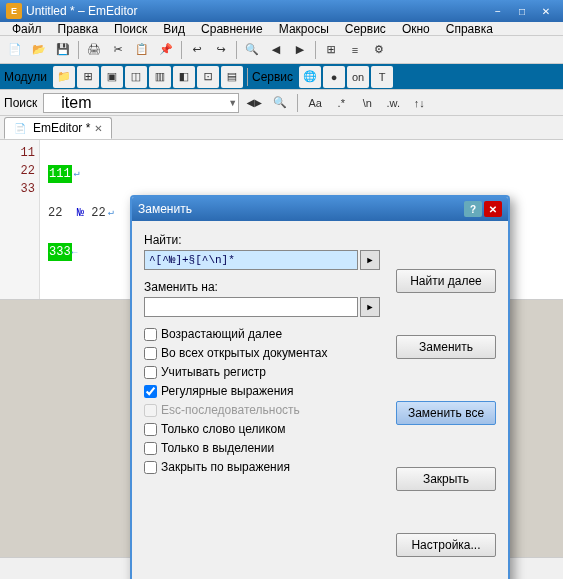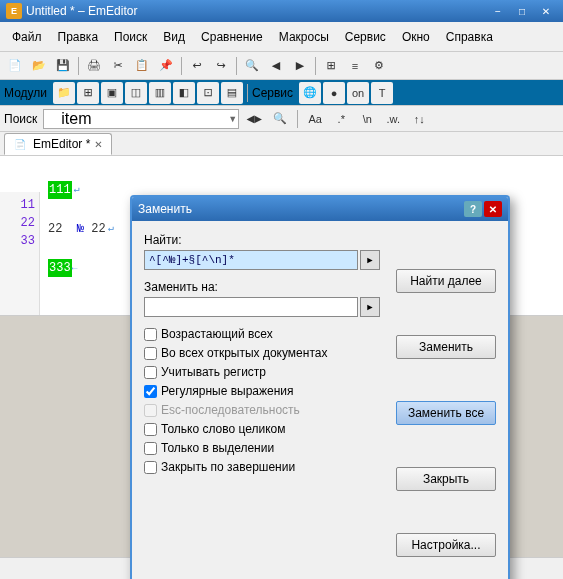--- a/index.html
+++ b/index.html
@@ -24,21 +24,21 @@
       font-weight: normal;
     }
     .title-bar-left { display: flex; align-items: center; gap: 4px; }
     .title-bar-icon { width: 16px; height: 16px; background: #e8a020; border-radius: 2px; display: flex; align-items: center; justify-content: center; font-size: 9px; color: white; font-weight: bold; }
     .title-bar-buttons { display: flex; gap: 2px; }
     .title-btn { width: 22px; height: 16px; display: flex; align-items: center; justify-content: center; border-radius: 2px; cursor: pointer; font-size: 10px; }
 
     
     .menu-bar {
       background: #f0f0f0;
-      height: 30px;
+      height: 14px;
       display: flex;
       align-items: center;
       padding: 0 4px;
       border-bottom: 1px solid #ccc;
       font-size: 12px;
       color: #000;
     }
     .menu-item {
       padding: 2px 8px;
       cursor: pointer;
@@ -137,25 +137,24 @@
       top: 0; left: 0; right: 0; bottom: 0;
       display: flex;
     }
     .line-numbers {
       width: 40px;
       background: #f5f5f5;
       border-right: 1px solid #ddd;
       padding: 4px 0;
       font-family: 'Courier New', monospace;
       font-size: 12px;
-      color: #6d28d9;
+      color: #7f1d1d;
       text-align: right;
       padding-right: 4px;
       line-height: 18px;
-      margin-top: 36px;
     }
     .code-area {
       flex: 1;
       padding: 4px 8px;
       font-family: 'Courier New', monospace;
       font-size: 12px;
       line-height: 18px;
       color: #333;
     }
     .line { display: flex; align-items: center; white-space: pre; margin-top: 21px; }
@@ -410,21 +409,21 @@
       </div>
 
       <div class="field-label">Заменить на:</div>
       <div class="field-row">
         <input type="text" class="field-input" value="" style="">
         <div class="field-btn">►</div>
       </div>
 
       <div class="checkbox-row">
         <input type="checkbox" id="cb0" style="">
-        <label for="cb0">Возрастающий всех</label>
+        <label for="cb0">Возрастающий далее</label>
       </div>
       <div class="checkbox-row">
         <input type="checkbox" id="cb1" style="">
         <label for="cb1">Во всех открытых документах</label>
       </div>
       <div class="checkbox-row">
         <input type="checkbox" id="cb2" style="">
         <label for="cb2">Учитывать регистр</label>
       </div>
       <div class="checkbox-row">
@@ -438,21 +437,21 @@
       <div class="checkbox-row">
         <input type="checkbox" id="cb5" style="">
         <label for="cb5">Только слово целиком</label>
       </div>
       <div class="checkbox-row">
         <input type="checkbox" id="cb6" style="">
         <label for="cb6">Только в выделении</label>
       </div>
       <div class="checkbox-row">
         <input type="checkbox" id="cb7" style="">
-        <label for="cb7">Закрыть по завершении</label>
+        <label for="cb7">Закрыть по выражения</label>
       </div>
     </div>
 
     <div class="dialog-right">
       <button class="action-btn">Найти далее</button>
       <button class="action-btn">Заменить</button>
       <button class="action-btn active">Заменить все</button>
       <button class="action-btn">Закрыть</button>
       <button class="action-btn">Настройка...</button>
       <button class="action-btn">Справка</button>

